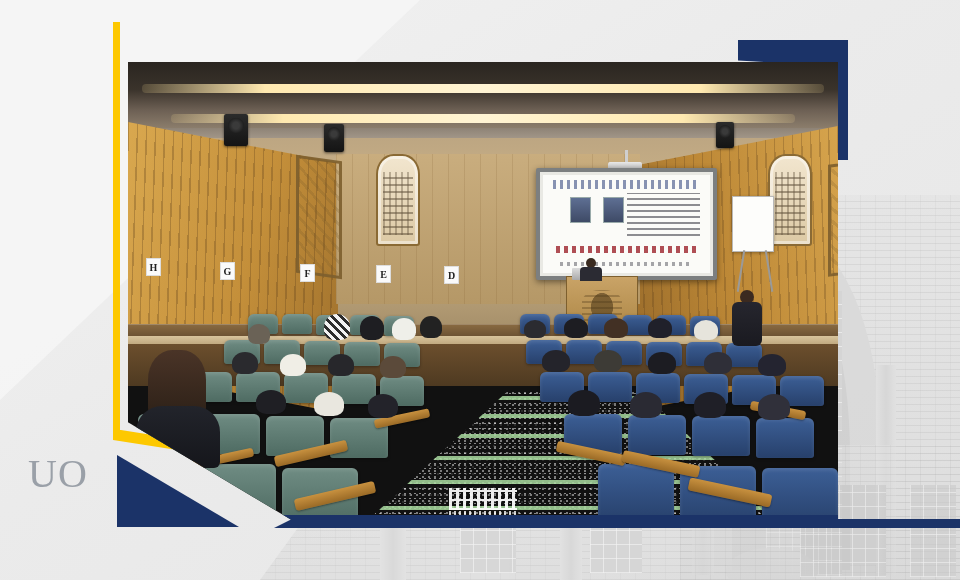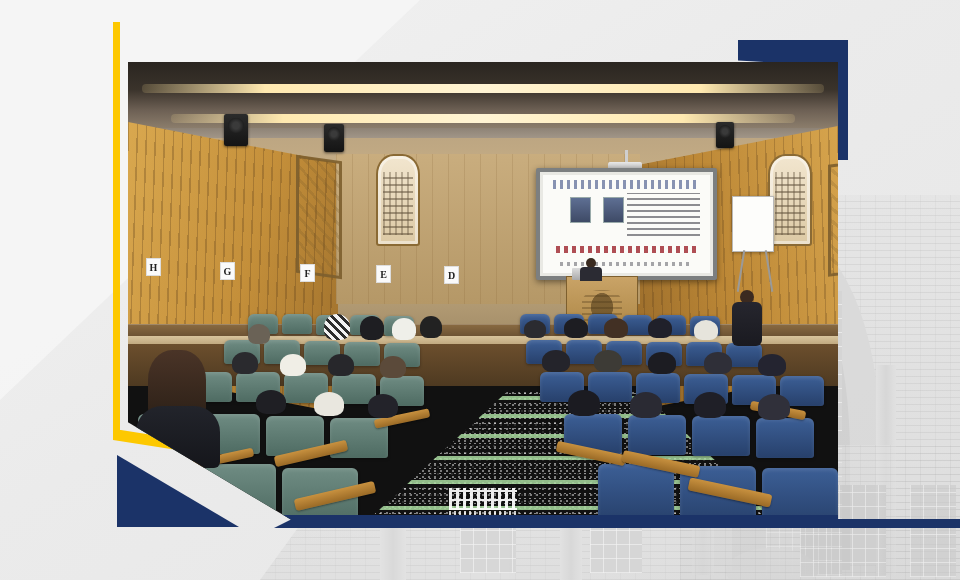--- a/index.html
+++ b/index.html
@@ -526,15 +526,16 @@
         <div class="kufic-sub"></div>
       </div>
       <div class="photo-navy-bar"></div>
     </div>
   </div>
 
   <div class="navy-tri-bl"></div>
   <div class="navy-bar-bottom"></div>
 
   <div class="uowa" style="color: rgb(154, 160, 168);">
+    <div class="uowa-line l1">UO</div>
   </div>
 
 </div>
 
 </body></html>

